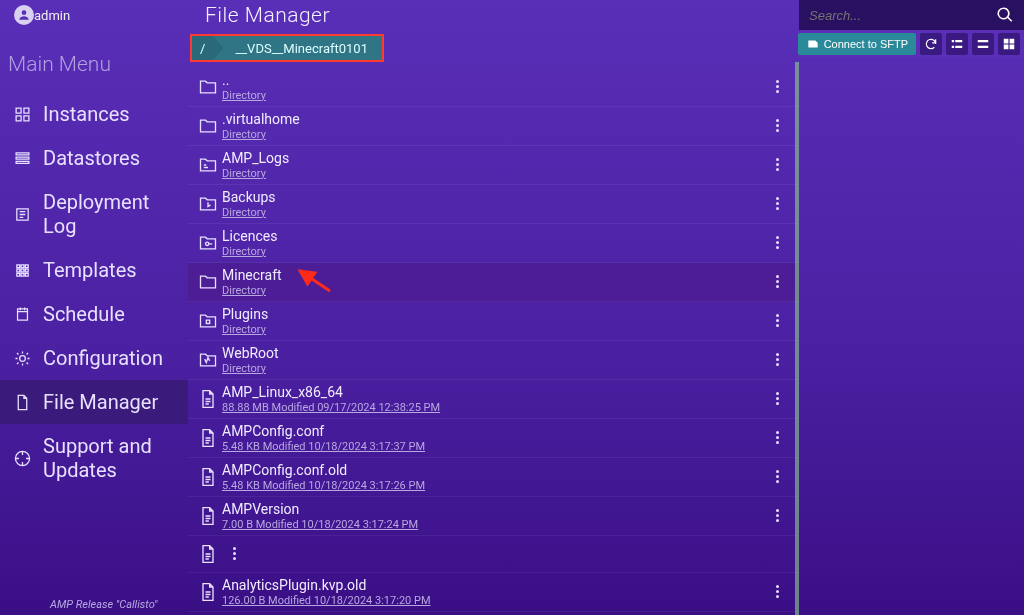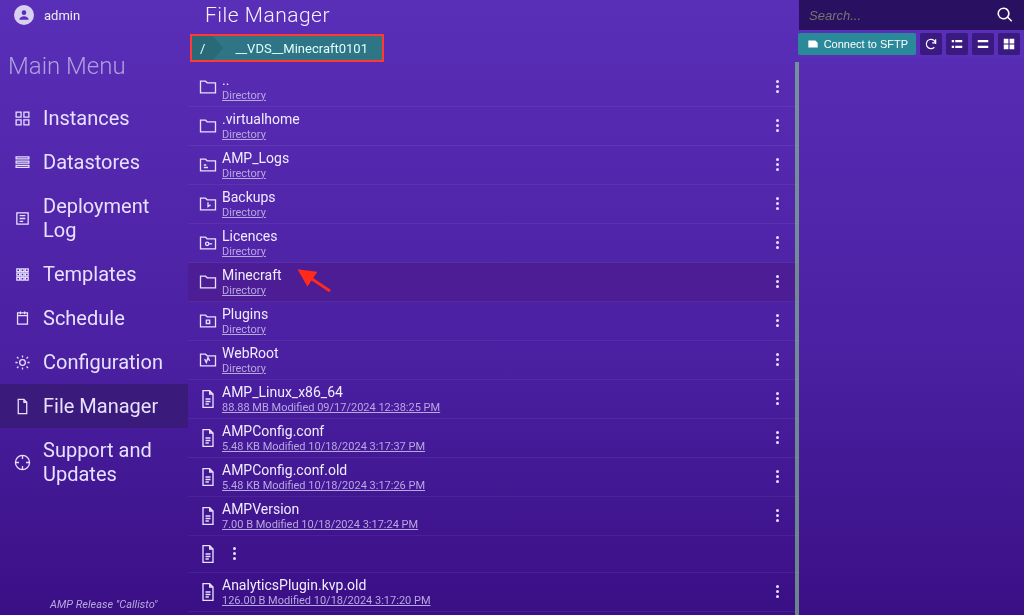--- a/index.html
+++ b/index.html
@@ -16,21 +16,20 @@
   position: absolute;
   top: 0; left: 0; right: 0;
   height: 30px;
   display: flex;
   align-items: center;
 }
 .user-area {
   display: flex;
   align-items: center;
   padding-left: 14px;
-  gap: 10px;
   height: 30px;
 }
 .avatar-circle {
   width: 20px; height: 20px;
   border-radius: 50%;
   background: #d8d0f0;
   display: flex; align-items: center; justify-content: center;
 }
 .avatar-circle svg { width: 14px; height: 14px; fill: #5a2fb8; }
 .username { font-size: 13px; color: #eee; }
@@ -92,21 +91,21 @@
   cursor: pointer;
   border-radius: 2px;
 }
 .tool-icon-btn svg { width: 14px; height: 14px; fill: #fff; }
 .sidebar {
   position: absolute;
   left: 0; top: 30px; bottom: 0;
   width: 188px;
 }
 .main-menu-label {
-  font-size: 24px;
+  font-size: 21px;
   font-weight: 300;
   color: #b0a0e0;
   padding: 22px 0 16px 8px;
 }
 .nav-list { list-style: none; }
 .nav-item {
   display: flex;
   align-items: center;
   gap: 12px;
   padding: 10px 14px;

